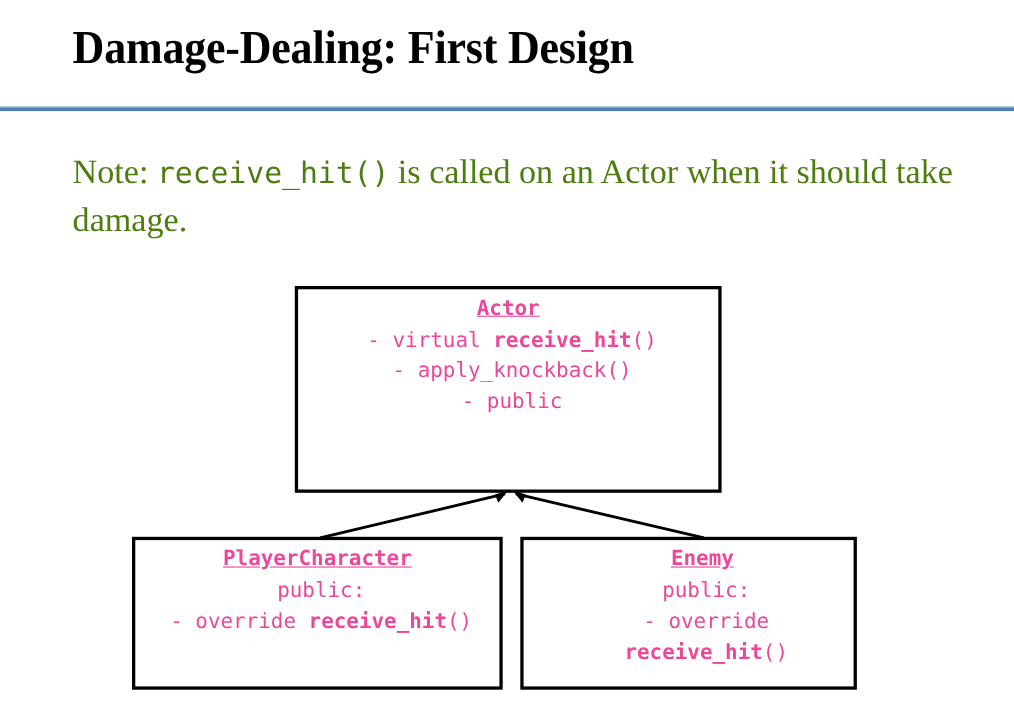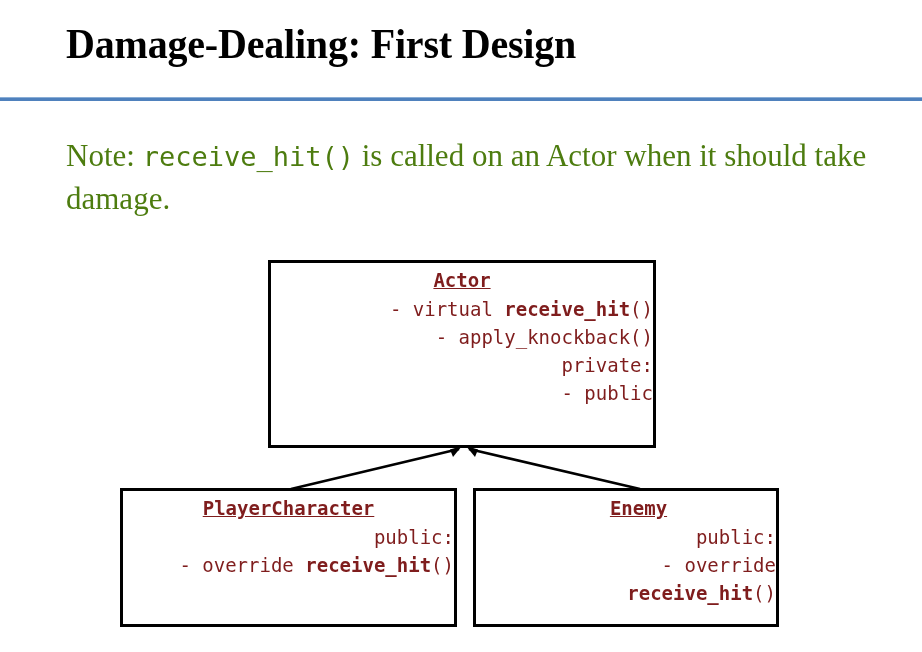--- a/index.html
+++ b/index.html
@@ -72,33 +72,33 @@
   }
 
   .uml-box {
     position: absolute;
     box-sizing: border-box;
     border: 3px solid #000000;
     background: #ffffff;
     font-family: "DejaVu Sans Mono", "Liberation Mono", monospace;
     font-size: 19px;
     line-height: 28px;
-    color: #7f1d1d;
+    color: #ec4899;
     overflow: hidden;
   }
   .uml-title {
     text-align: center;
     font-weight: bold;
     text-decoration: underline;
     line-height: 30px;
     padding-top: 2px;
     white-space: nowrap;
   }
   .uml-line {
-    text-align: right;
+    text-align: center;
     padding-left: 7px;
     white-space: nowrap;
   }
   .uml-line.wrap {
     white-space: normal;
   }
   .uml-line b {
     font-weight: bold;
   }
 
@@ -129,21 +129,20 @@
 
 <div id="title-rule" style="background: rgb(79, 129, 189);"></div>
 
 <div id="note-text"><span>Note: </span><span class="mono">receive_hit()</span><span> is called on an Actor when it should take damage.</span></div>
 
 <div class="uml-box" id="box-actor">
   <div class="uml-title">Actor</div>
   <div class="uml-line"><span></span></div>
   <div class="uml-line"><span>- virtual </span><b>receive_hit</b><span>()</span></div>
   <div class="uml-line"><span>- apply_knockback()</span></div>
-  <div class="uml-line"><span>private:</span></div>
   <div class="uml-line"><span>- public</span></div>
 </div>
 
 <div class="uml-box" id="box-player">
   <div class="uml-title">PlayerCharacter</div>
   <div class="uml-line"><span>public:</span></div>
   <div class="uml-line"><span>- override </span><b>receive_hit</b><span>()</span></div>
 </div>
 
 <div class="uml-box" id="box-enemy">

